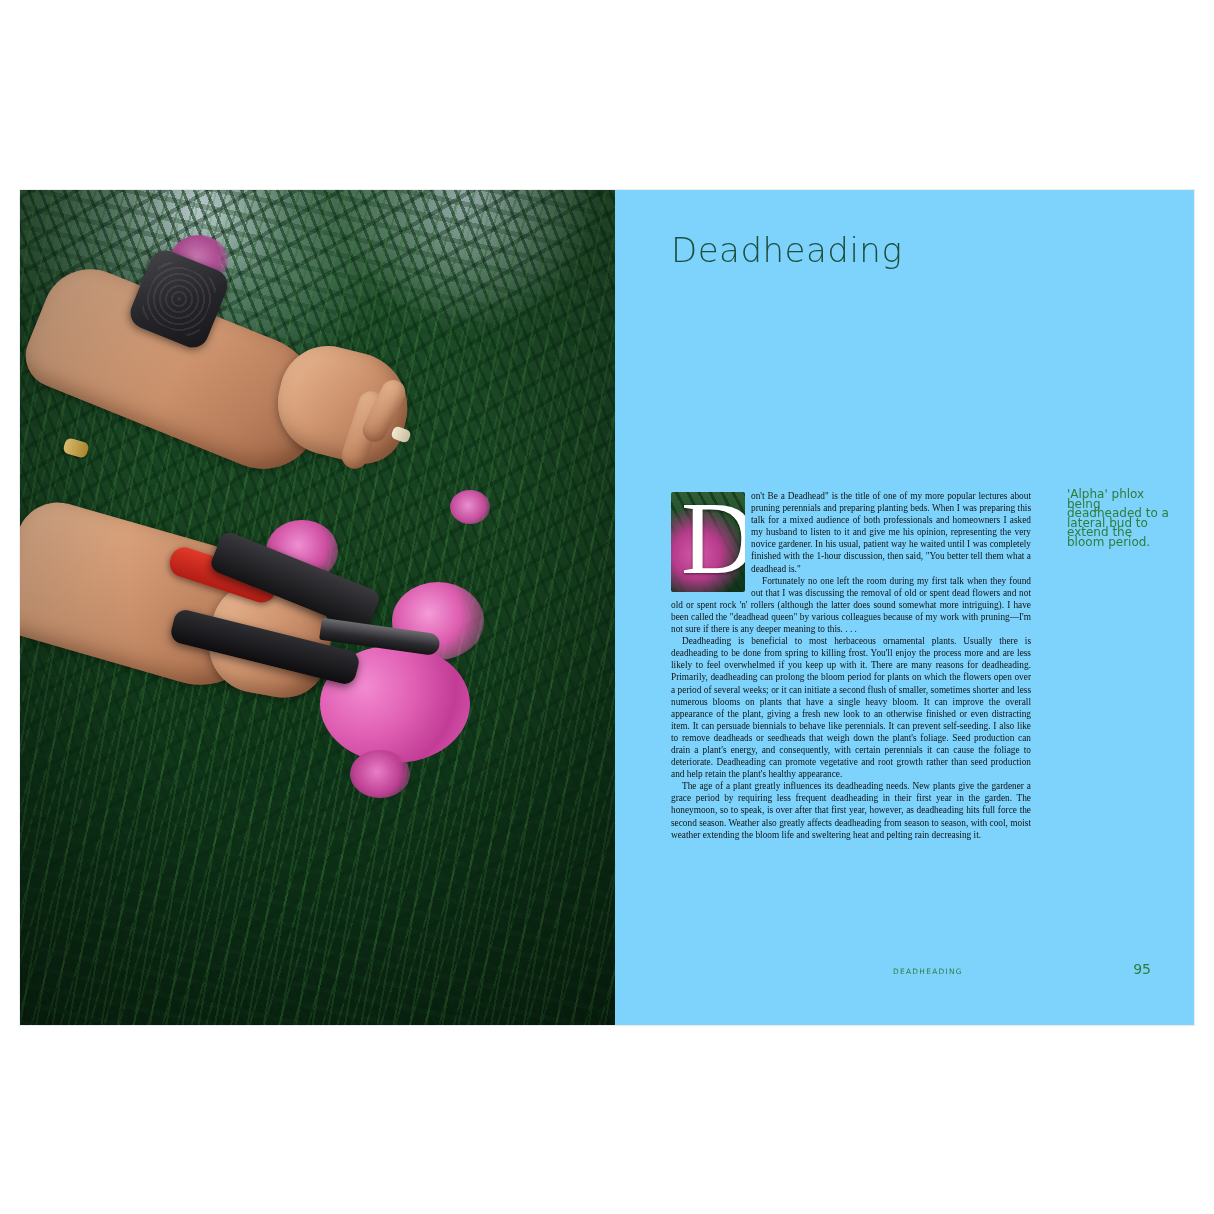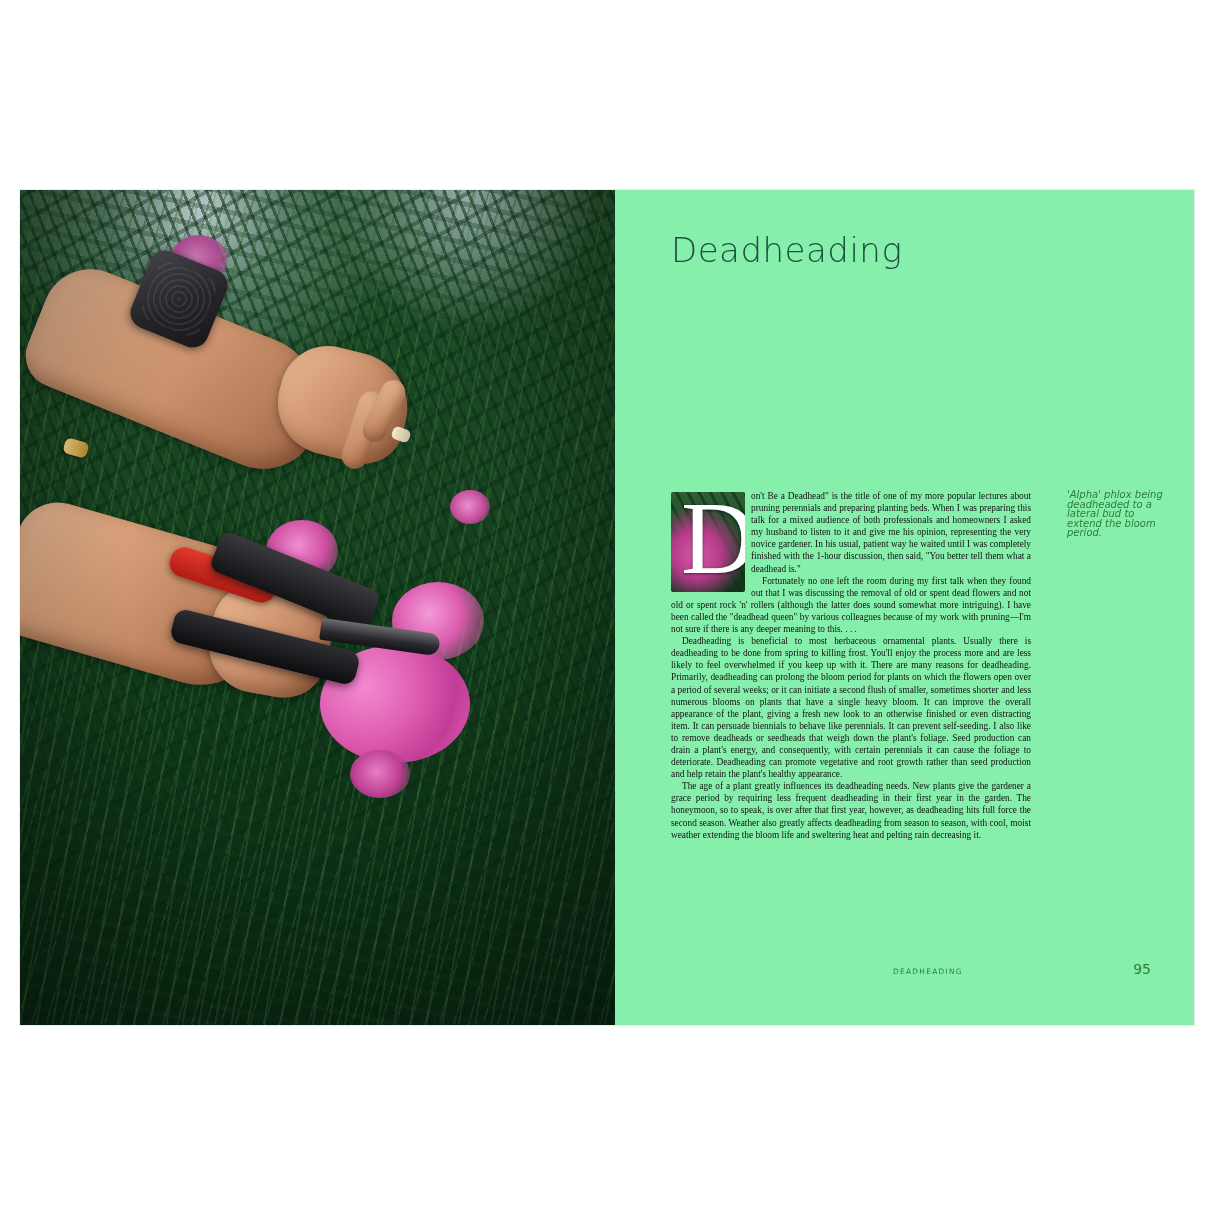--- a/index.html
+++ b/index.html
@@ -197,21 +197,21 @@
     border-radius: 4px 14px 14px 4px;
     background: linear-gradient(180deg, #6d6d73 0%, #2a2a2e 60%, #141417 100%);
     transform: rotate(8deg);
   }
 
   
   .right-page {
     position: relative;
     width: 579px;
     height: 835px;
-    background: #86efac;
+    background: #7dd3fc;
     padding: 0;
   }
   .chapter-title {
     position: absolute;
     left: 56px;
     top: 40px;
     font-family: "DejaVu Sans", sans-serif;
     font-weight: 300;
     font-size: 34px;
     letter-spacing: 0.5px;
@@ -261,24 +261,23 @@
     color: #ffffff;
     text-shadow: 0 1px 3px rgba(0,0,0,0.55);
   }
 
   .caption {
     position: absolute;
     left: 452px;
     top: 300px;
     width: 104px;
     font-family: "DejaVu Sans", sans-serif;
-    font-size: 10px;
+    font-size: 12px;
     line-height: 9.6px;
     color: #2f7d3a;
-    font-style: italic;
   }
 
   .footer {
     position: absolute;
     left: 56px;
     bottom: 48px;
     width: 480px;
     display: flex;
     align-items: baseline;
   }

